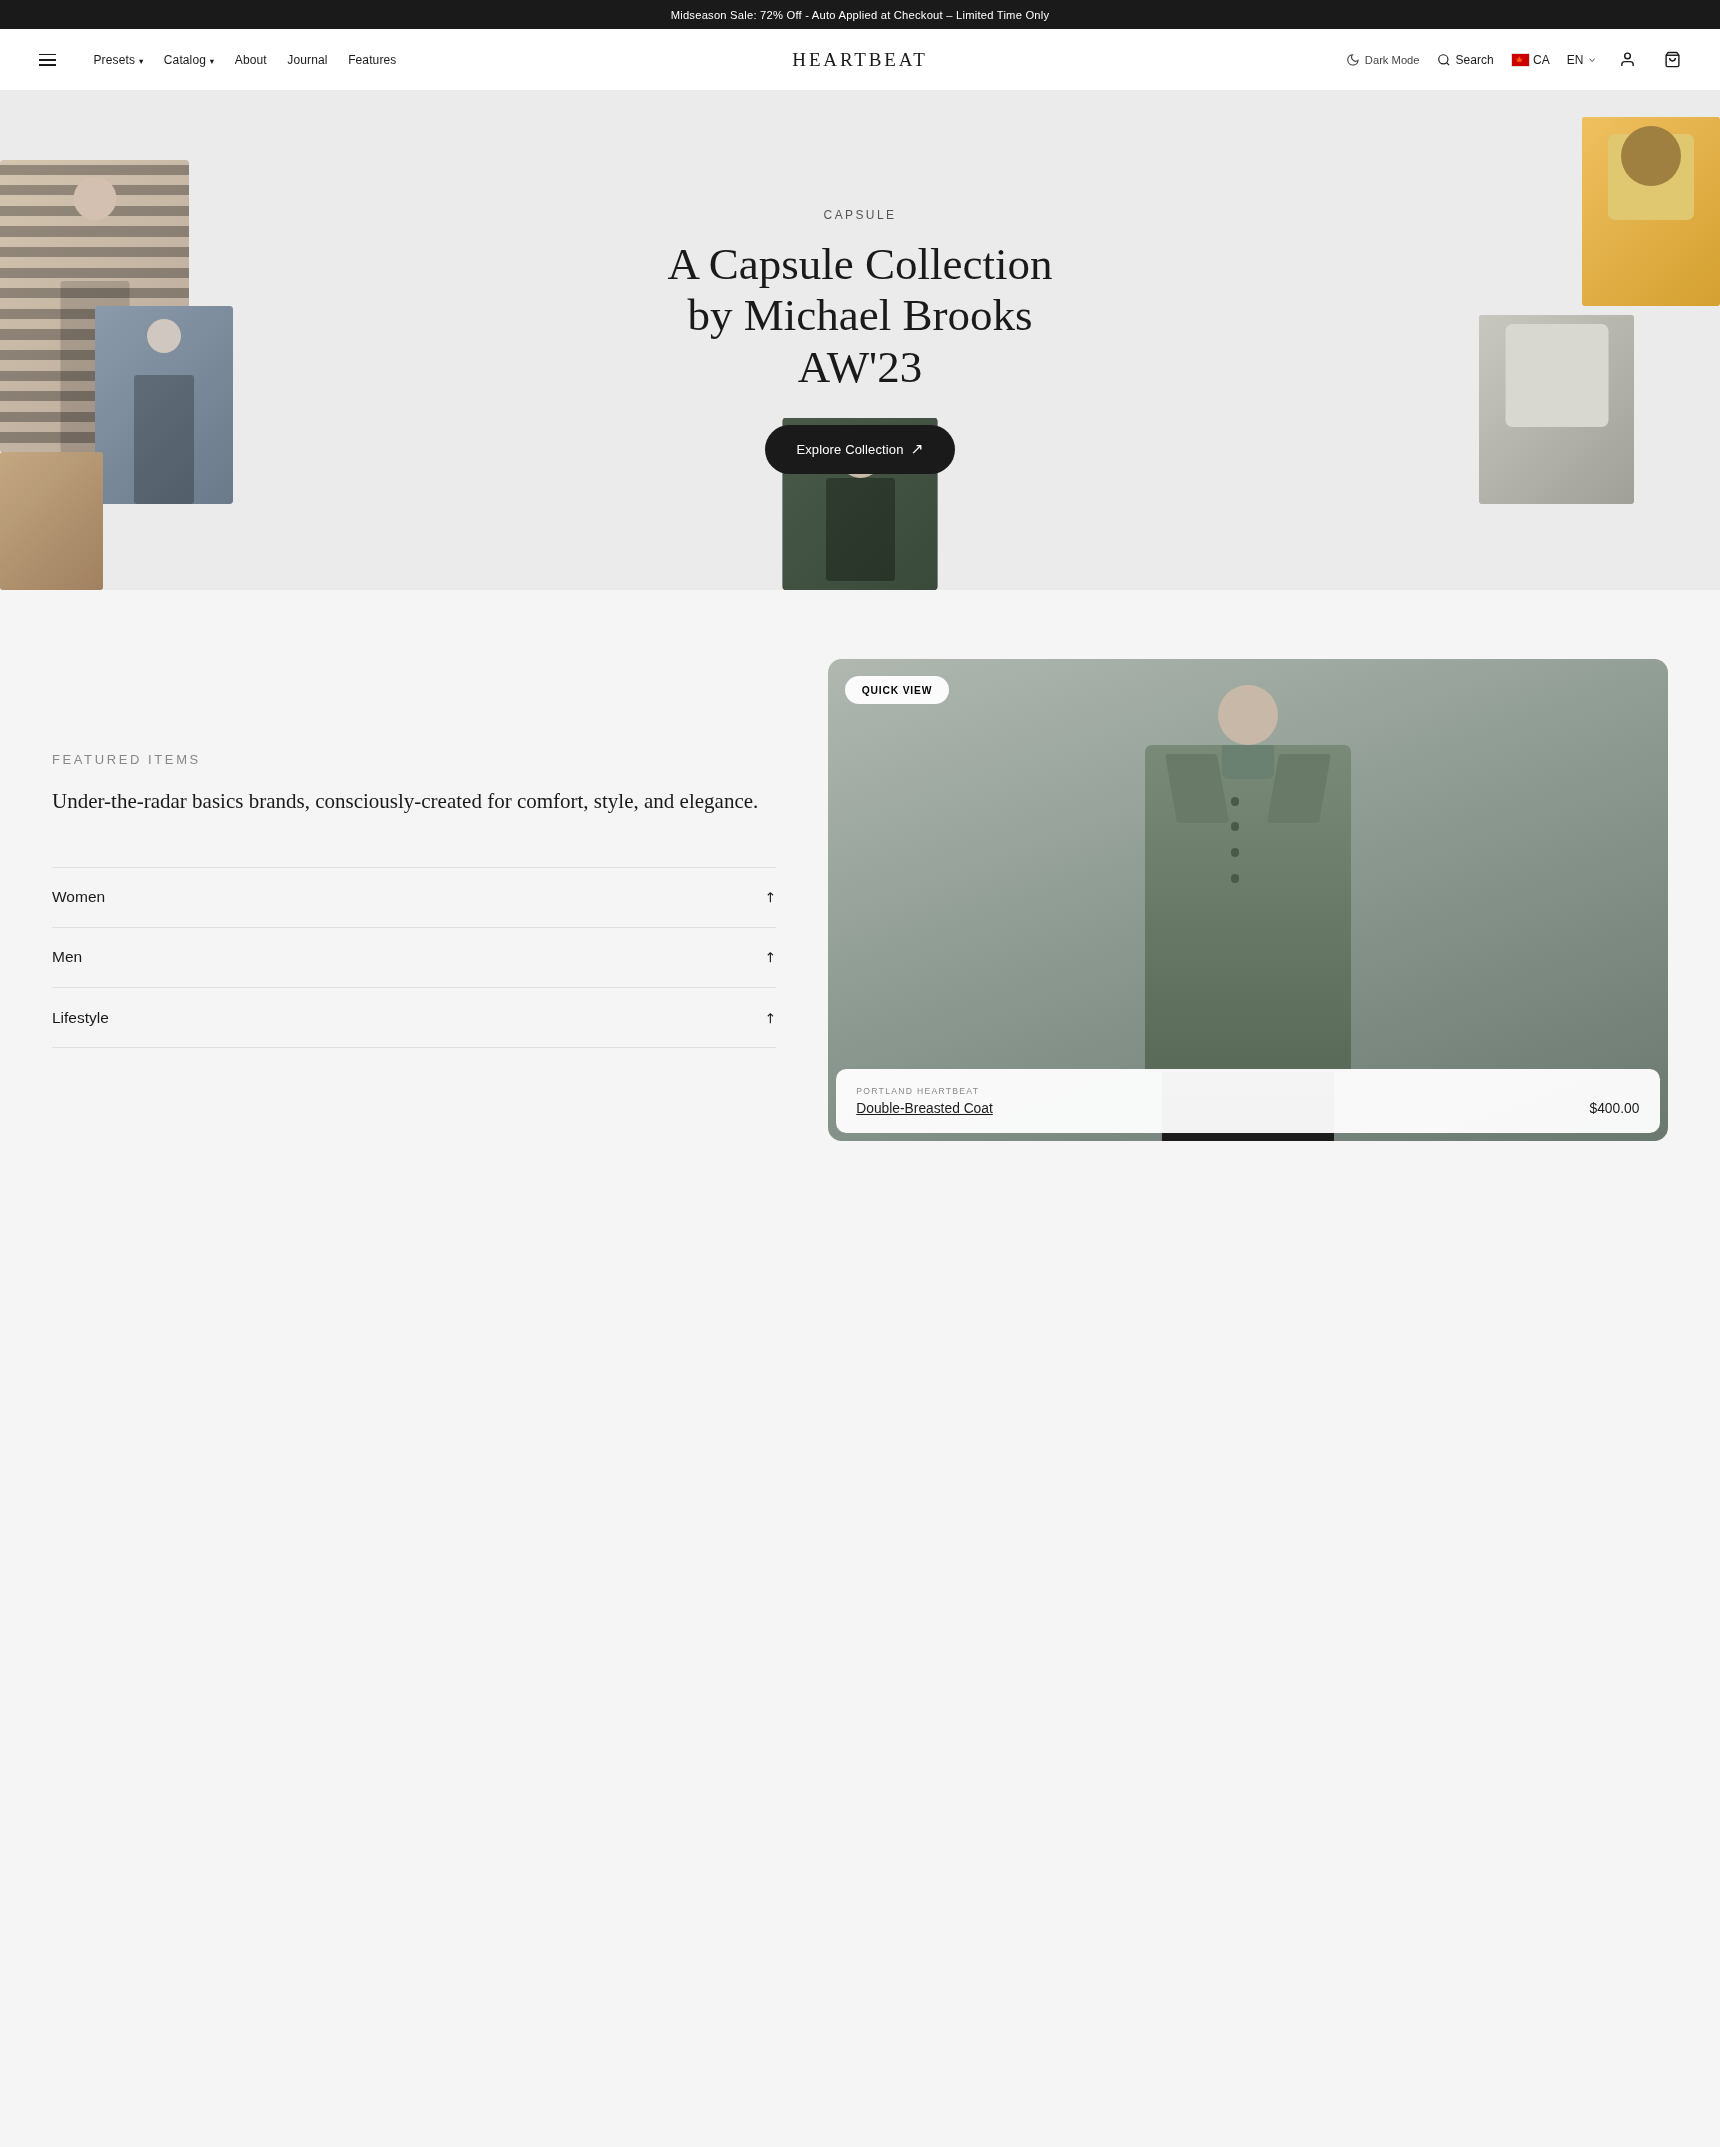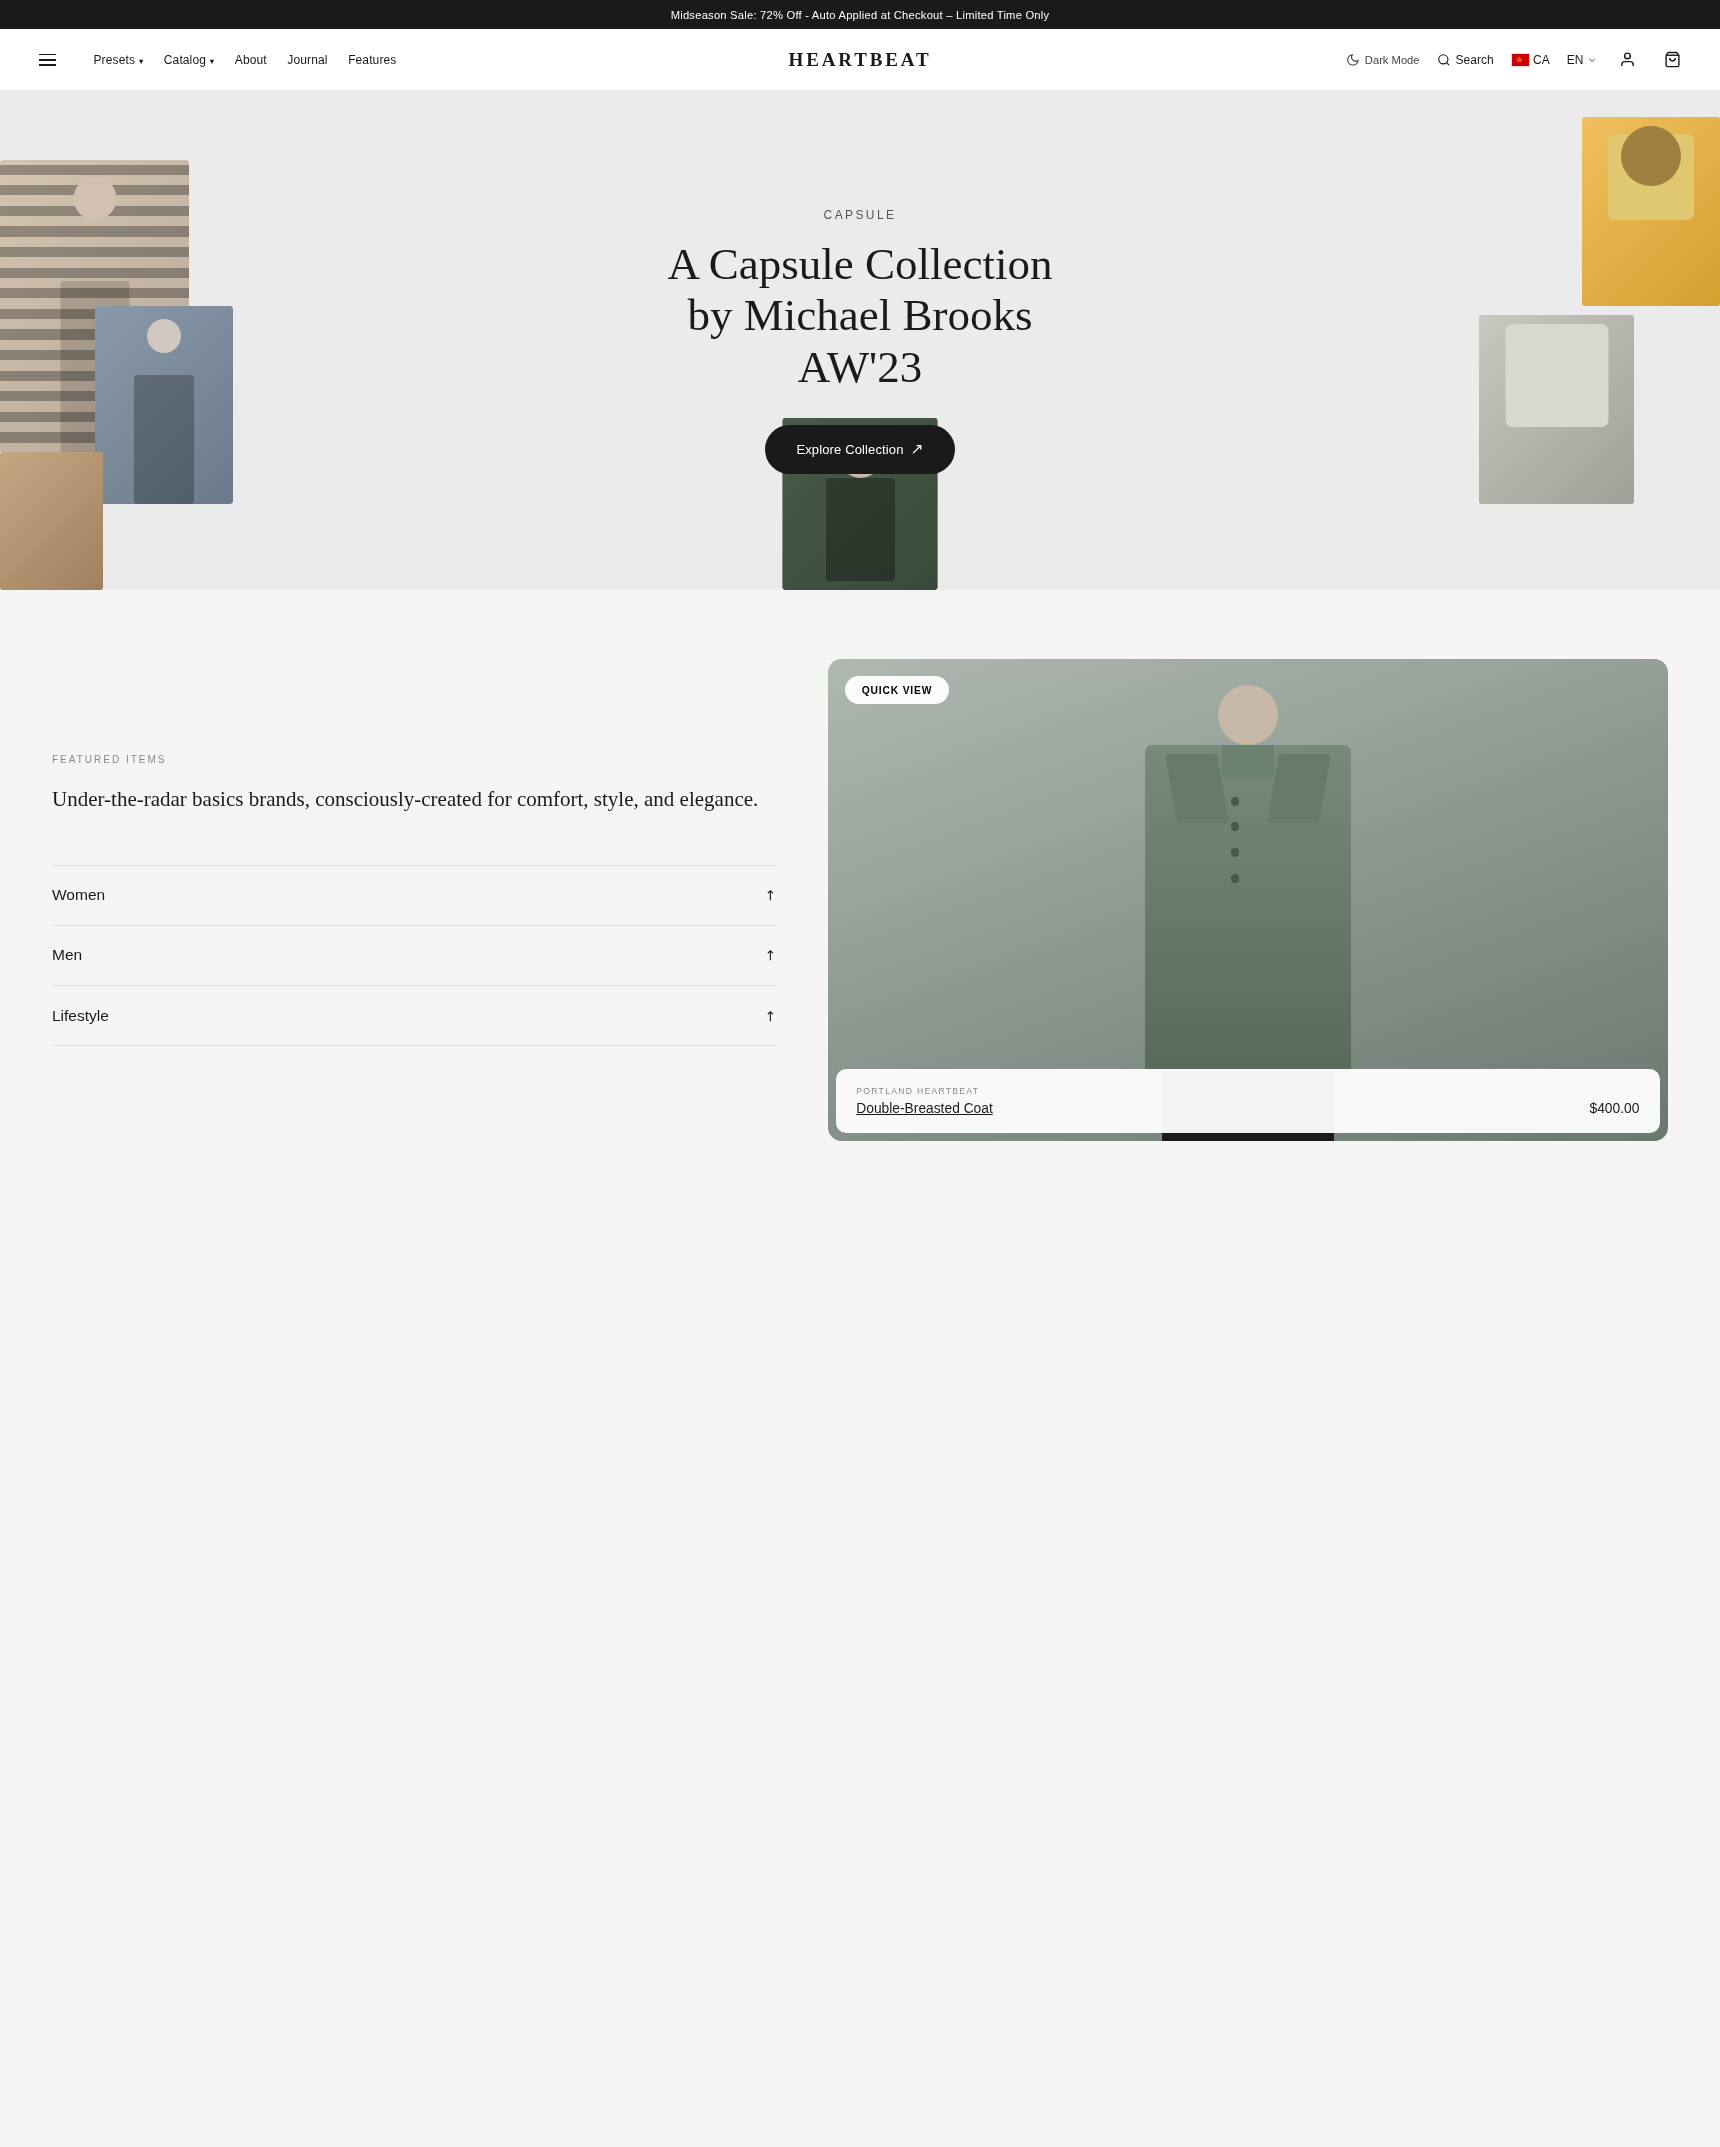--- a/index.html
+++ b/index.html
@@ -66,21 +66,21 @@
     .nav-links .has-dropdown::after {
       content: ' ▾';
       font-size: 8.6px;
     }
 
     .header-logo {
       position: absolute;
       left: 50%;
       transform: translateX(-50%);
       font-size: 19px;
-      font-weight: 700;
+      font-weight: 400;
       letter-spacing: 0.15em;
       text-transform: uppercase;
       font-family: Georgia, serif;
     }
 
     .header-right {
       display: flex;
       align-items: center;
       gap: 17px;
     }
@@ -252,21 +252,21 @@
       align-items: center;
       background: #f5f5f5;
     }
 
     .featured-left {
       flex: 0 0 48%;
       padding-right: 52px;
     }
 
     .section-eyebrow {
-      font-size: 10px;
+      font-size: 13px;
       letter-spacing: 0.2em;
       text-transform: uppercase;
       color: #888;
       margin-bottom: 21px;
     }
 
     .featured-title {
       font-size: 21px;
       font-weight: 400;
       line-height: 1.25;

